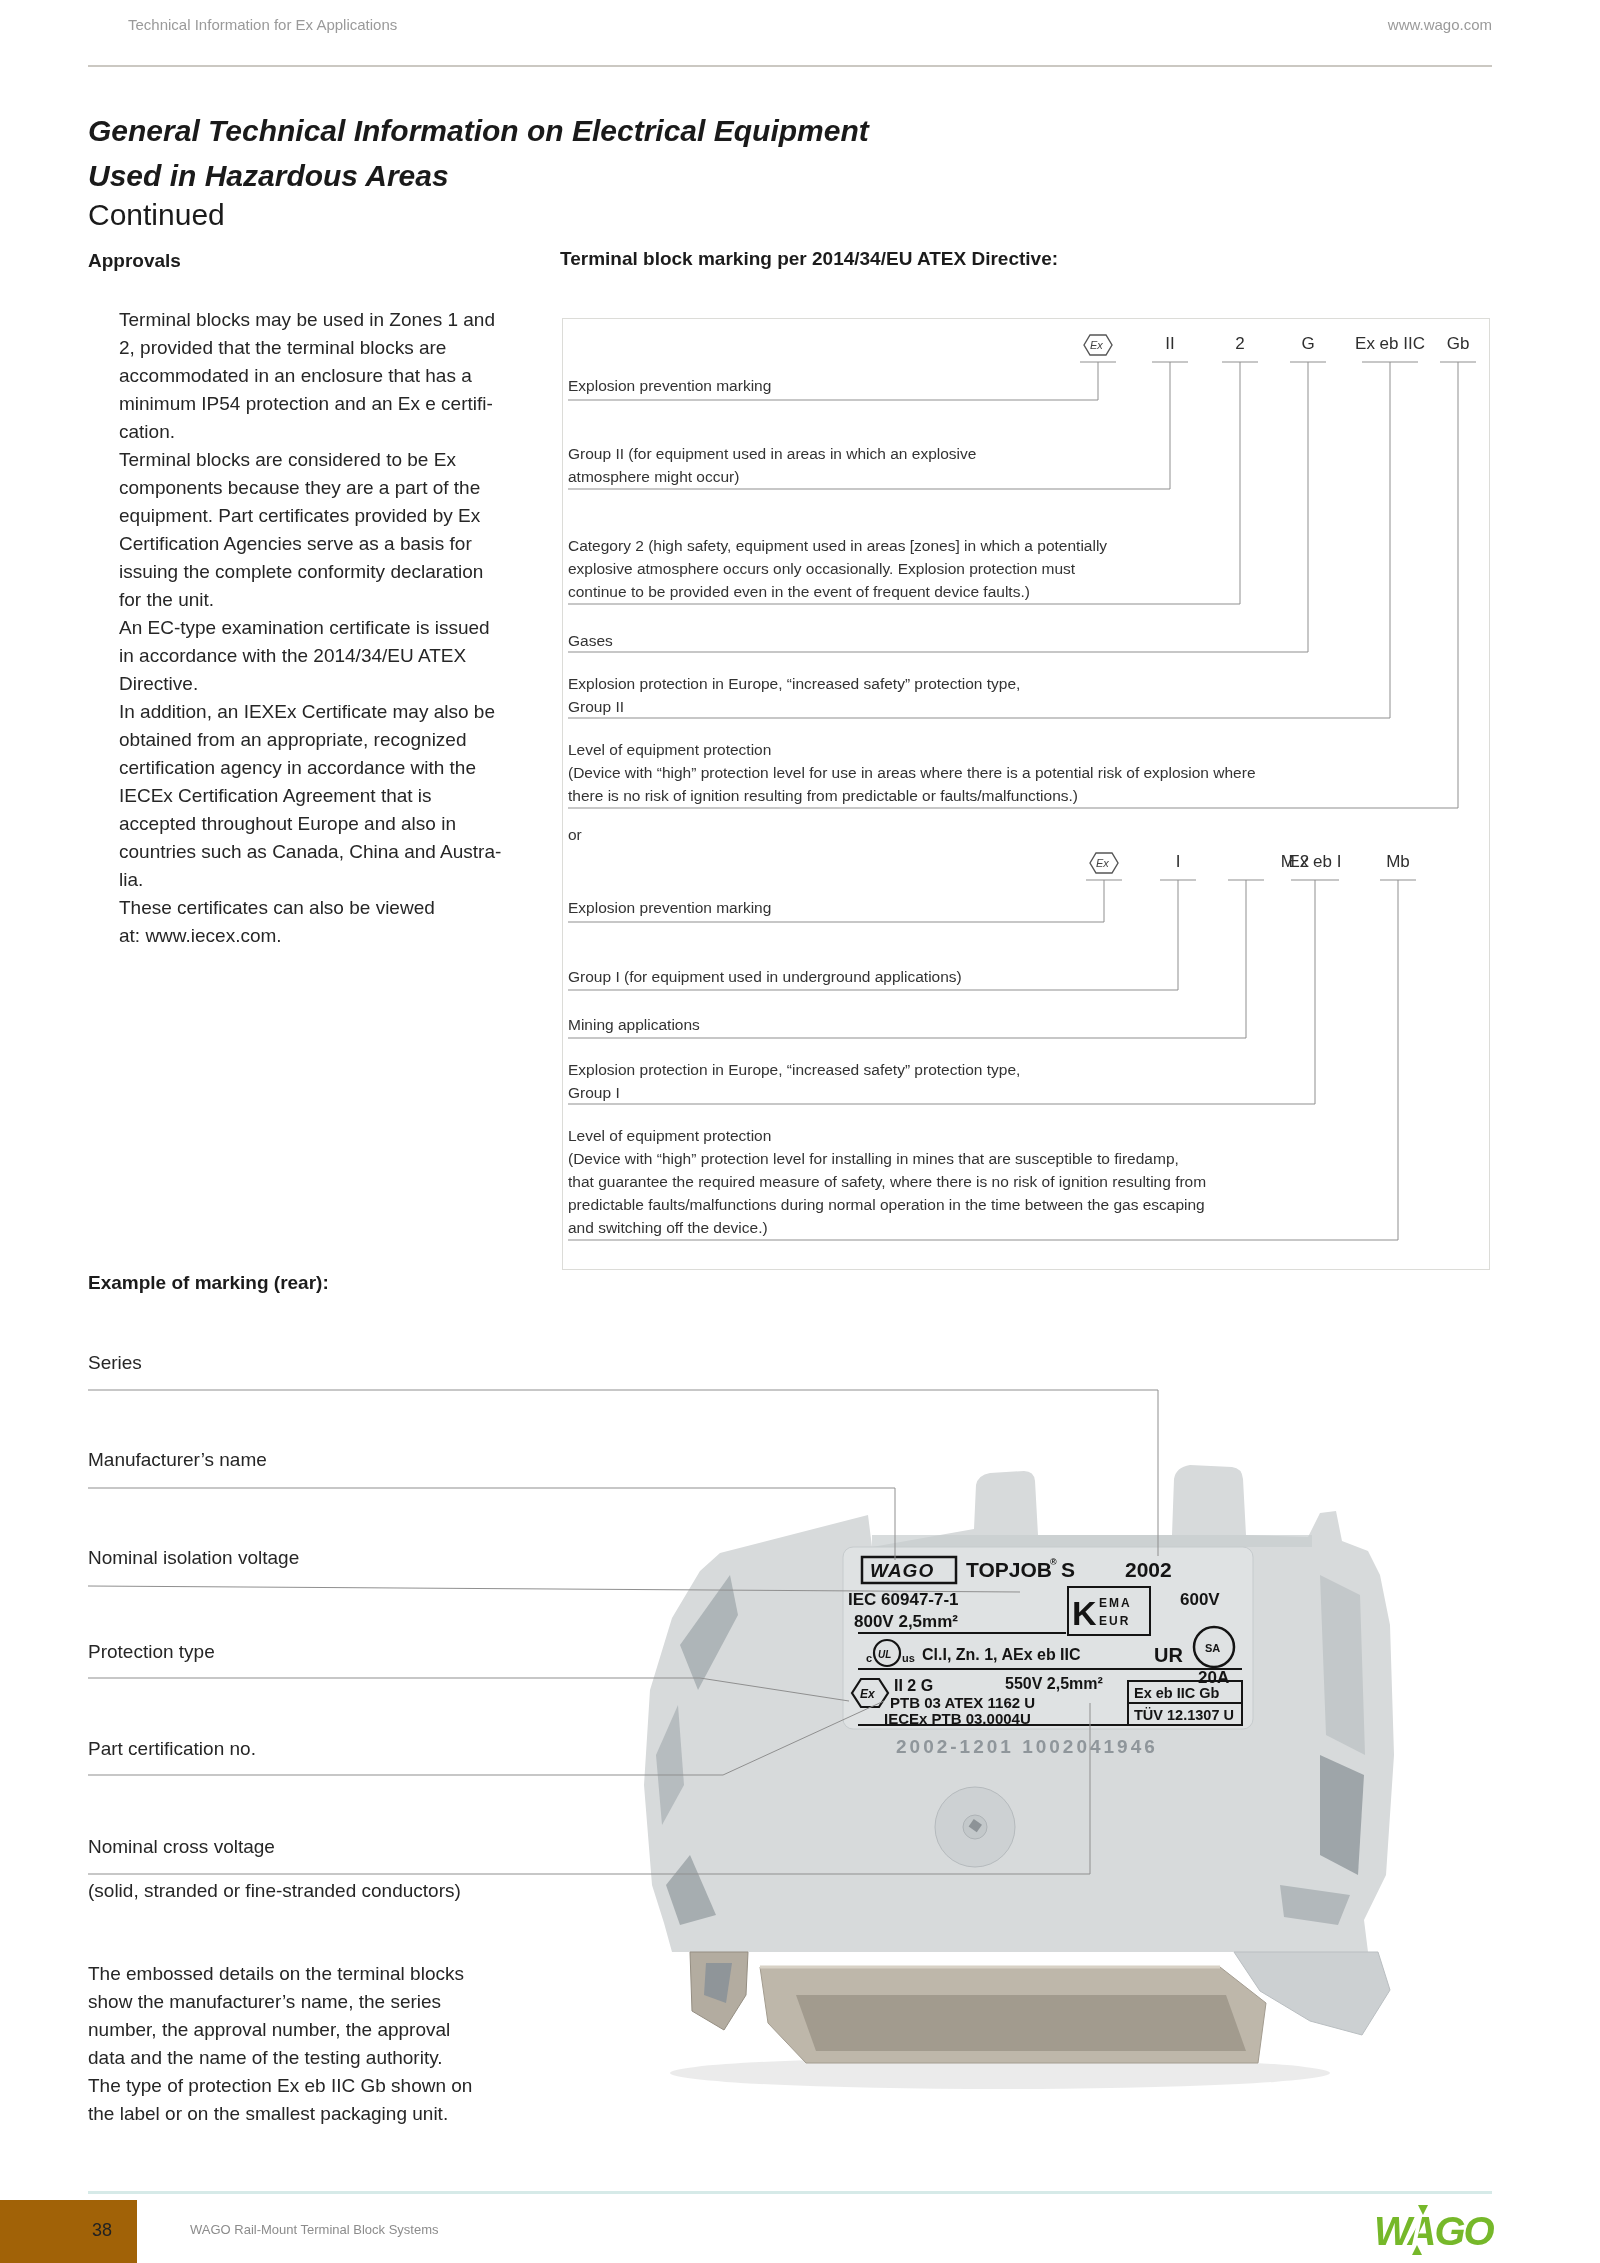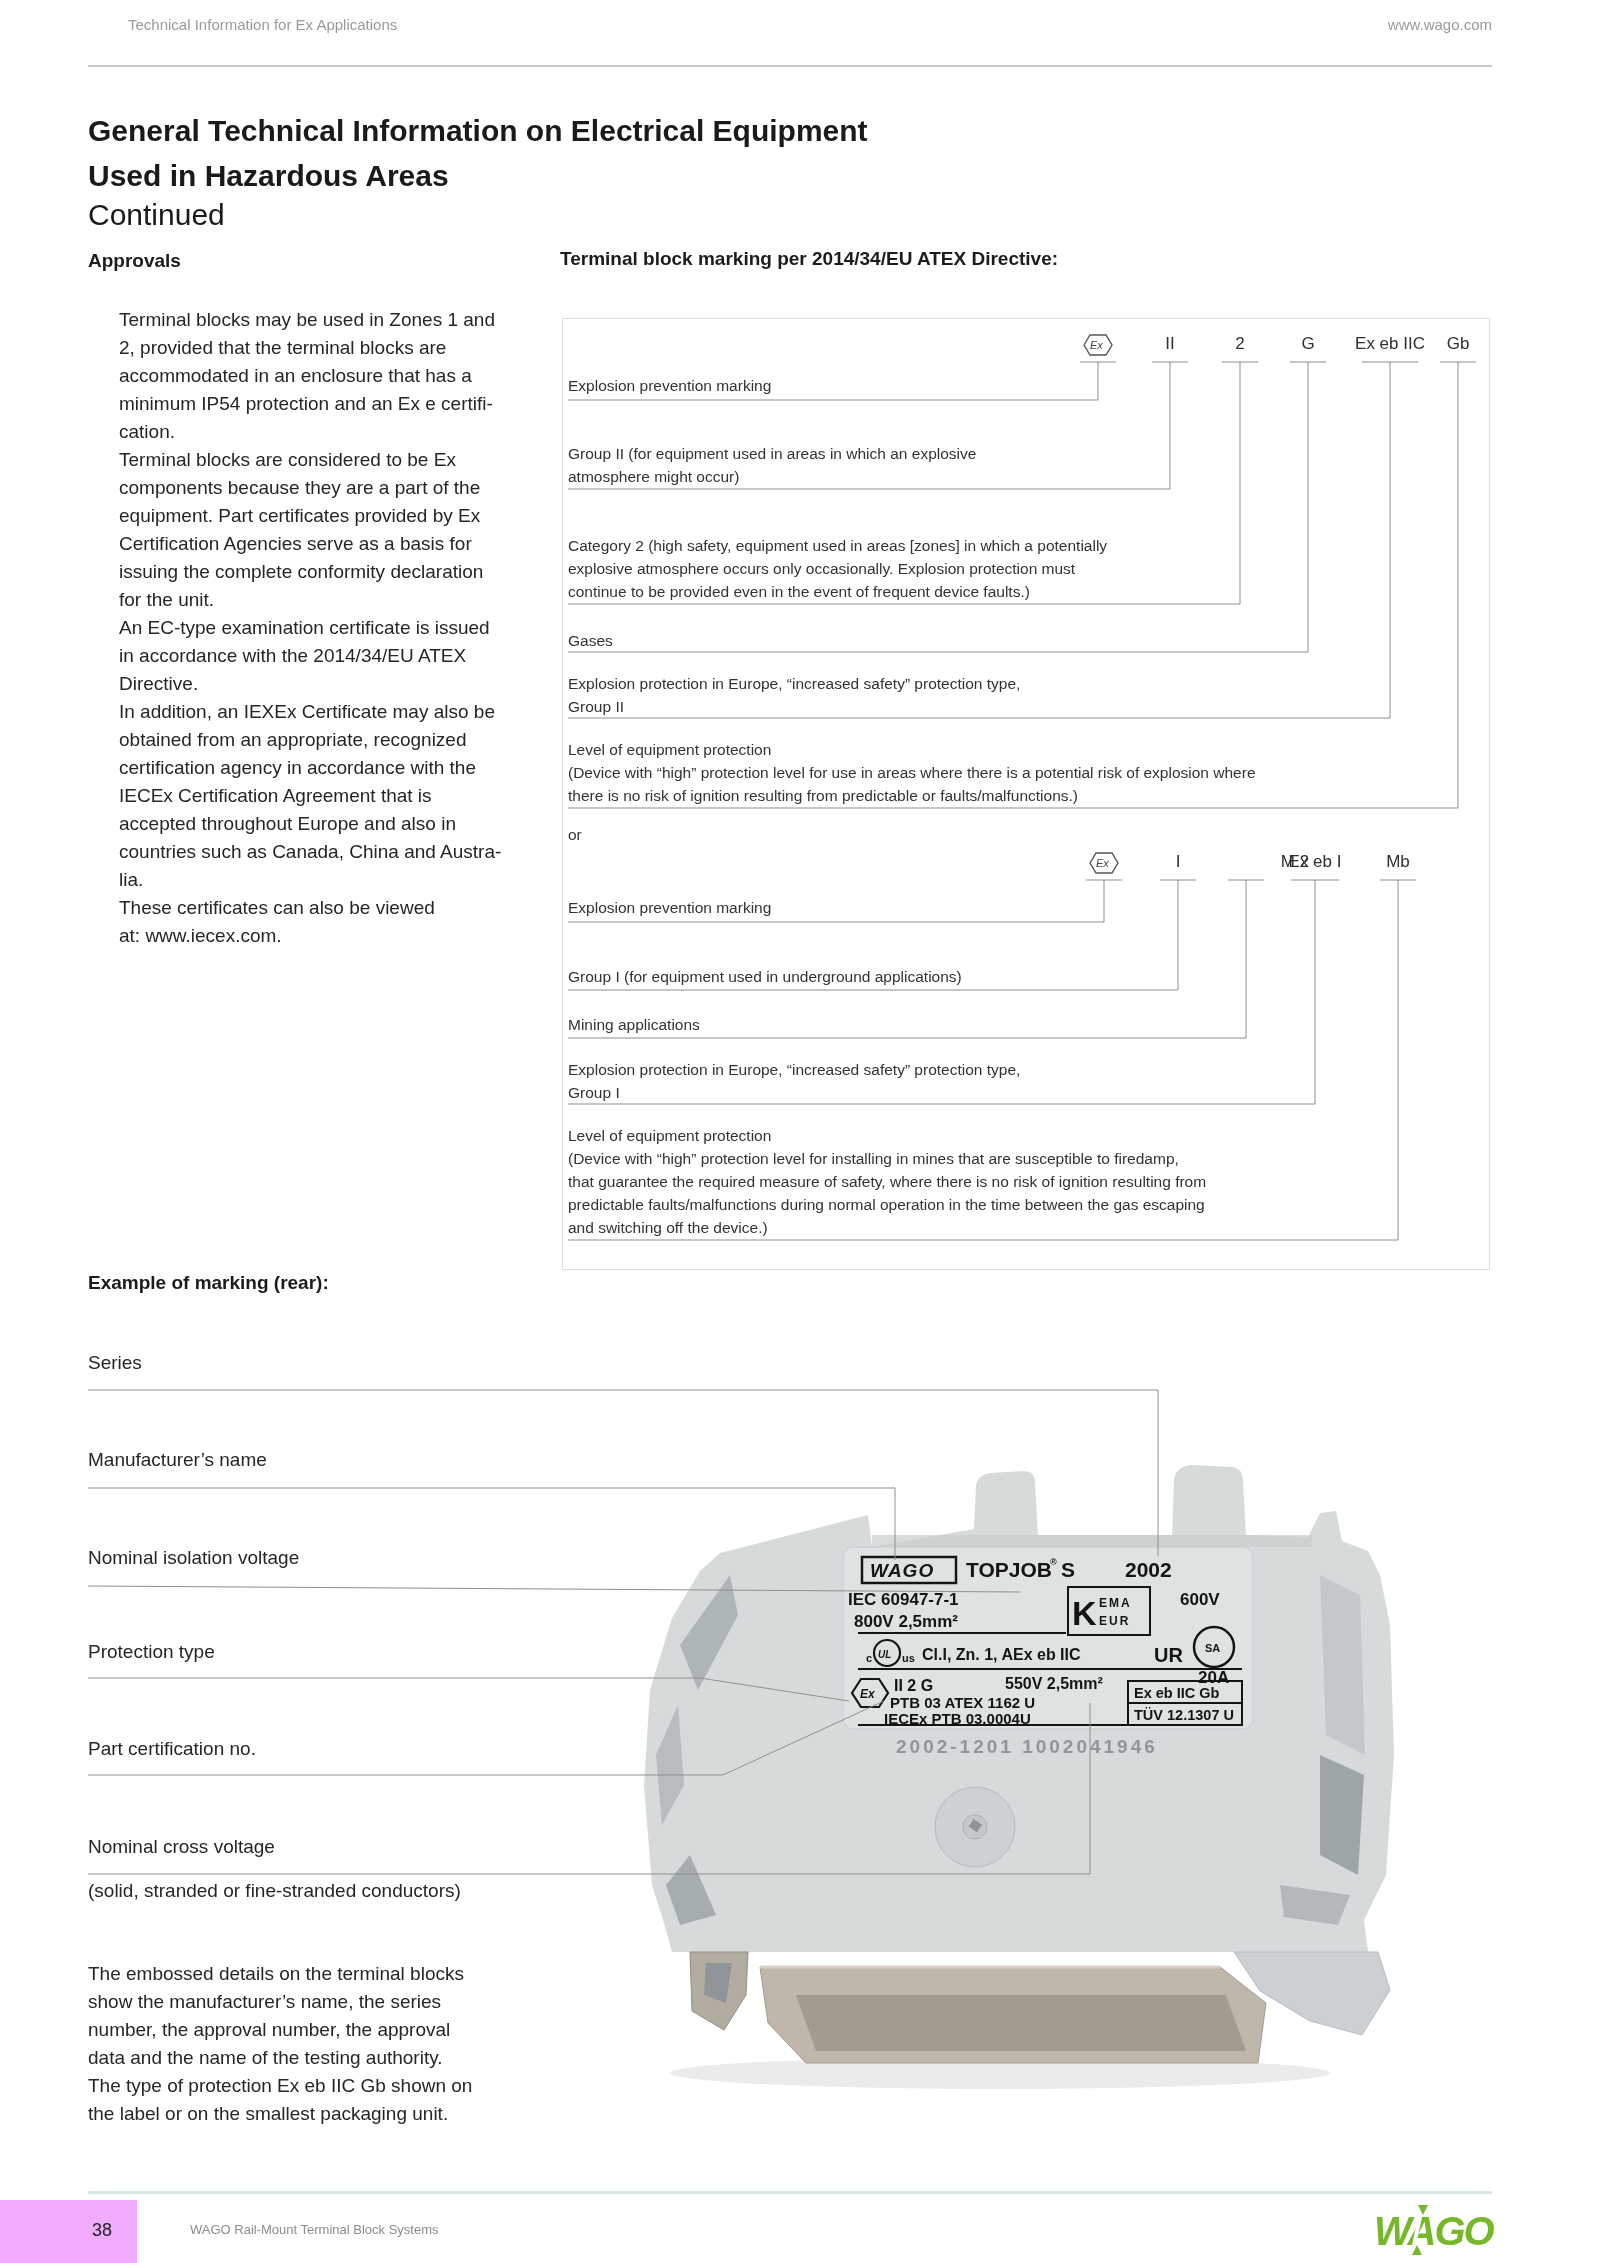--- a/index.html
+++ b/index.html
@@ -2,31 +2,31 @@
 <html><head>
 <meta charset="utf-8">
 <style>
   html,body{margin:0;padding:0;}
   body{
     width:1600px;height:2263px;position:relative;background:#ffffff;
     font-family:"Liberation Sans",sans-serif;color:#1a1a1a;overflow:hidden;
   }
   .abs{position:absolute;}
   .hdr-txt{font-size:15px;color:#9a9a9a;white-space:nowrap;}
-  .title{font-size:30px;font-weight:bold;line-height:45px;white-space:nowrap;}
+  .title{font-size:30px;font-weight:bold;line-height:45px;white-space:nowrap;font-style:italic;}
   .title-cont{font-size:30px;font-weight:normal;white-space:nowrap;}
   .h2{font-size:19px;font-weight:bold;white-space:nowrap;color:#1c1c1c;}
   .body-text{font-size:19px;line-height:28px;color:#262626;white-space:pre-line;width:470px;}
   .diagram-box{left:562px;top:318px;width:926px;height:950px;border:1px solid #dcdcd8;background:#fff;}
   .dg-label{font-size:15.5px;line-height:23px;color:#333;white-space:pre-line;z-index:3;}
   .dg-code{font-size:17px;color:#2f2f2f;white-space:nowrap;transform:translateX(-50%);z-index:3;}
   .or-label{font-size:15.5px;color:#333;z-index:3;}
   .callout{font-size:19px;color:#262626;white-space:nowrap;z-index:3;}
   .note{font-size:19px;color:#262626;white-space:nowrap;z-index:3;}
-  .footer-band{left:0;top:2200px;width:137px;height:63px;background:#f0abfc;}
+  .footer-band{left:0;top:2200px;width:137px;height:63px;background:#a16207;}
   .page-num{display:block;text-align:right;padding-right:25px;line-height:60px;font-size:18px;color:#222;}
   .footer-txt{font-size:13px;color:#8c8c8c;white-space:nowrap;}
   svg{display:block;}
   .overlay{left:0;top:0;z-index:2;pointer-events:none;}
   .illu{left:620px;top:1455px;z-index:1;}
 </style>
 </head>
 <body>
 
 <div class="abs hdr-txt" style="left:128px;top:16px;">Technical Information for Ex Applications</div>

